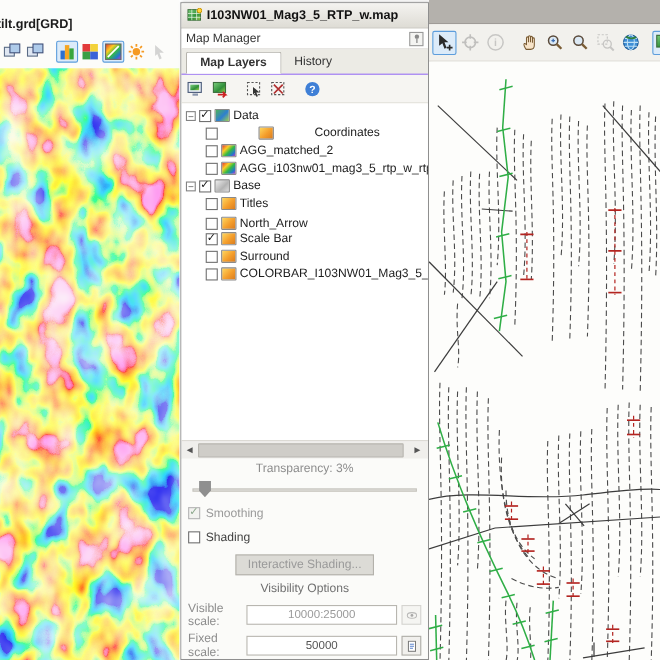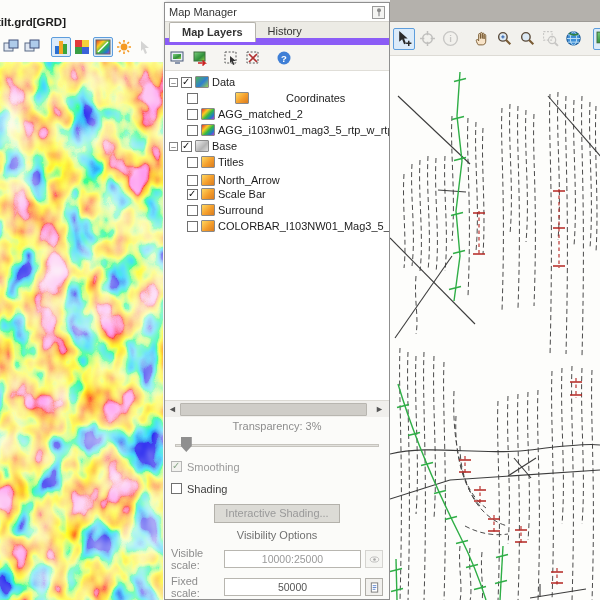--- a/index.html
+++ b/index.html
@@ -19,21 +19,21 @@
   .icon.disabled{opacity:.4;filter:grayscale(1);}
   .tb-gap{width:7px;flex:0 0 auto;}
 
   
   .map-window{position:absolute;left:164px;top:2px;width:226px;height:598px;border:1px solid #8f8f8f;background:#fafaf8;box-shadow:1px 0 3px rgba(0,0,0,.25);display:flex;flex-direction:column;}
   .win-title{height:23px;background:linear-gradient(#f4f3f0,#dedcd5);display:flex;align-items:center;padding:0 5px;gap:4px;border-bottom:1px solid #bdbbb4;}
   .win-title .t{font-weight:bold;font-size:11.5px;color:#111;white-space:nowrap;overflow:hidden;}
   .mm-header{height:19px;background:#ffffff;border-bottom:1px solid #d7d5cf;display:flex;align-items:center;padding:0 4px;}
   .mm-header .t{flex:1;color:#333;}
   .pin-btn{width:13px;height:13px;border:1px solid #9a9a9a;background:#f4f4f2;display:flex;align-items:center;justify-content:center;}
-  .tabs{height:23px;background:#ecebe5;display:flex;align-items:flex-start;padding-left:4px;border-bottom:7px solid #8b5cf6;}
+  .tabs{height:23px;background:#ecebe5;display:flex;align-items:flex-end;padding-left:4px;border-bottom:1px solid #8b5cf6;}
   .tab{height:20px;padding:3px 12px 0;color:#333;}
   .tab.active{background:#ffffff;border:1px solid #b5b3ac;border-bottom:none;font-weight:bold;border-radius:2px 2px 0 0;}
   .mm-toolbar{height:26px;background:#f6f5f2;display:flex;align-items:center;padding-left:3px;gap:2px;border-bottom:1px solid #e0ded8;}
 
   .tree{flex:1;background:#ffffff;overflow:hidden;padding-top:3px;}
   .tree-row{display:flex;align-items:center;height:16px;gap:3px;}
   .tree-row .lbl{white-space:nowrap;color:#1d1d1d;font-size:11px;}
   .expand{width:9px;height:9px;border:1px solid #848484;background:#fff;font-size:8px;line-height:7px;text-align:center;color:#333;flex:0 0 auto;}
   .cb{width:11px;height:11px;border:1px solid #707070;background:#fff;flex:0 0 auto;position:relative;}
   .cb.checked::after{content:"✓";position:absolute;left:0px;top:-2px;font-size:10px;font-weight:bold;color:#111;}
@@ -259,20 +259,26 @@
           <feFuncR type="table" tableValues="0 0 0 1 1 1 1"></feFuncR>
           <feFuncG type="table" tableValues="0 0.6 1 1 0.5 0 0.2"></feFuncG>
           <feFuncB type="table" tableValues="0.85 1 0.15 0 0 0 0.85"></feFuncB>
         </feComponentTransfer>
       </filter>
       <rect width="163" height="538" fill="#22aa44" filter="url(#tiltNoise)"></rect>
     </svg>
   </div>
 
   <div class="map-window">
+    <div class="win-title">
+      <svg width="14" height="14">
+          <use href="#s-ggrid"></use>
+        </svg>
+      <span class="t">I103NW01_Mag3_5_RTP_w.map</span>
+    </div>
     <div class="mm-header">
       <span class="t">Map Manager</span>
       <span class="pin-btn">
           <svg width="10" height="10">
             <use href="#s-pin"></use>
           </svg>
         </span>
     </div>
     <div class="tabs">
       <span class="tab active">Map Layers</span>

